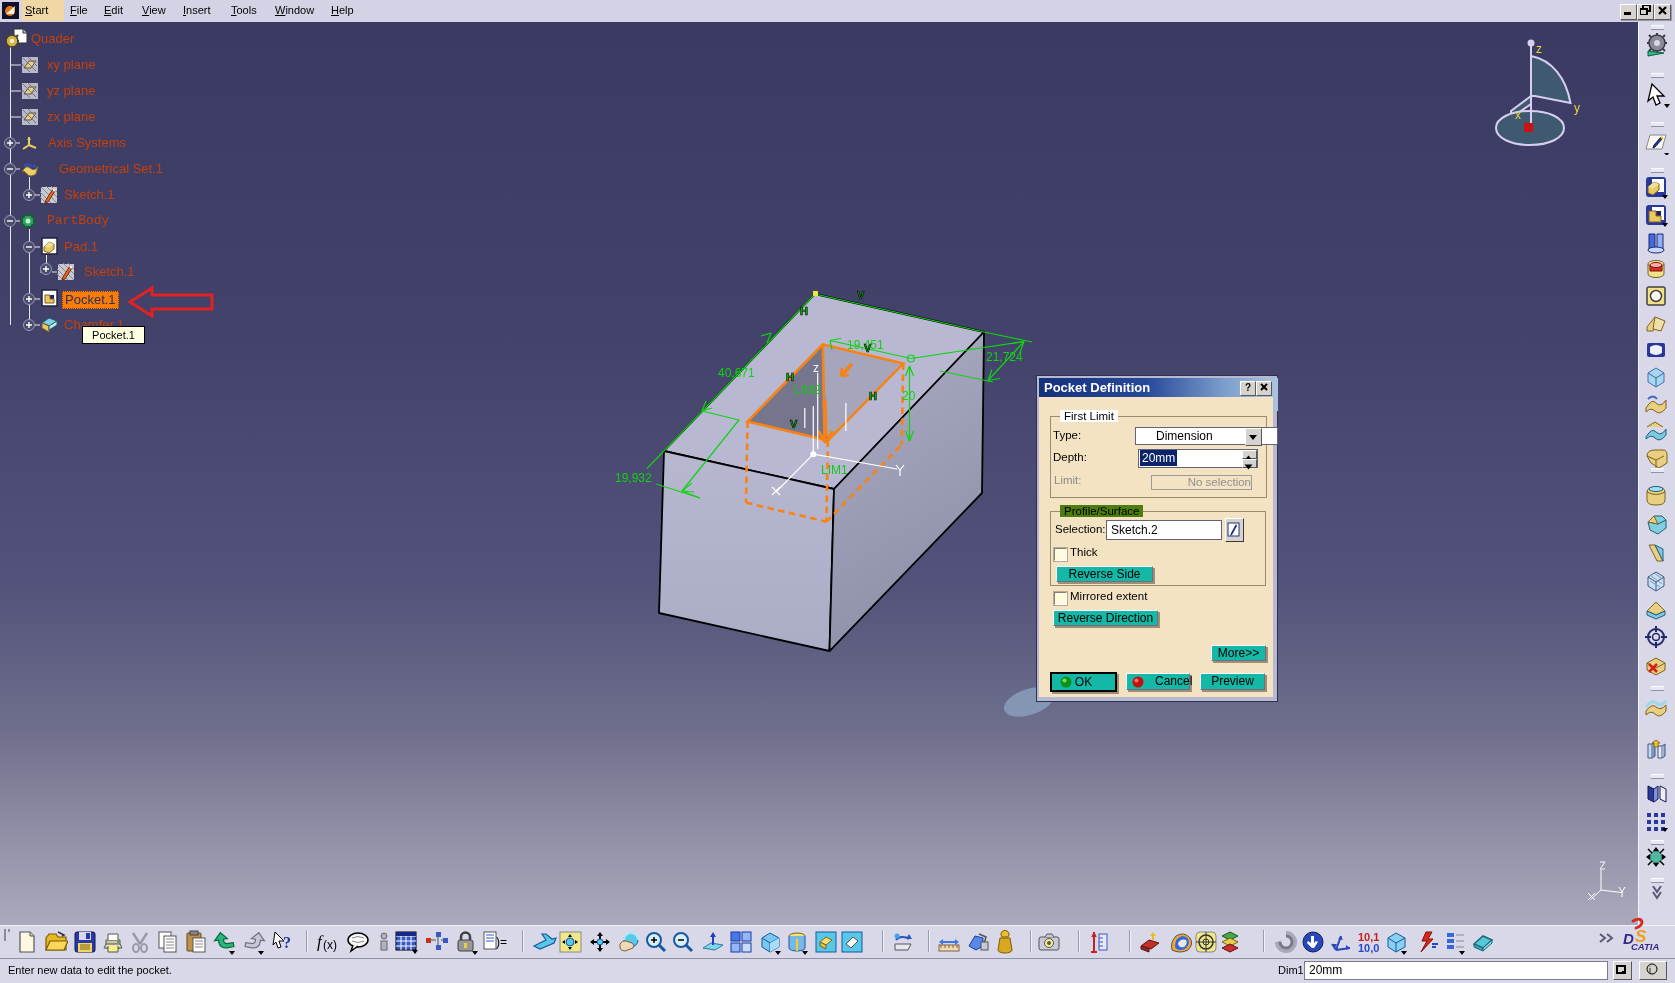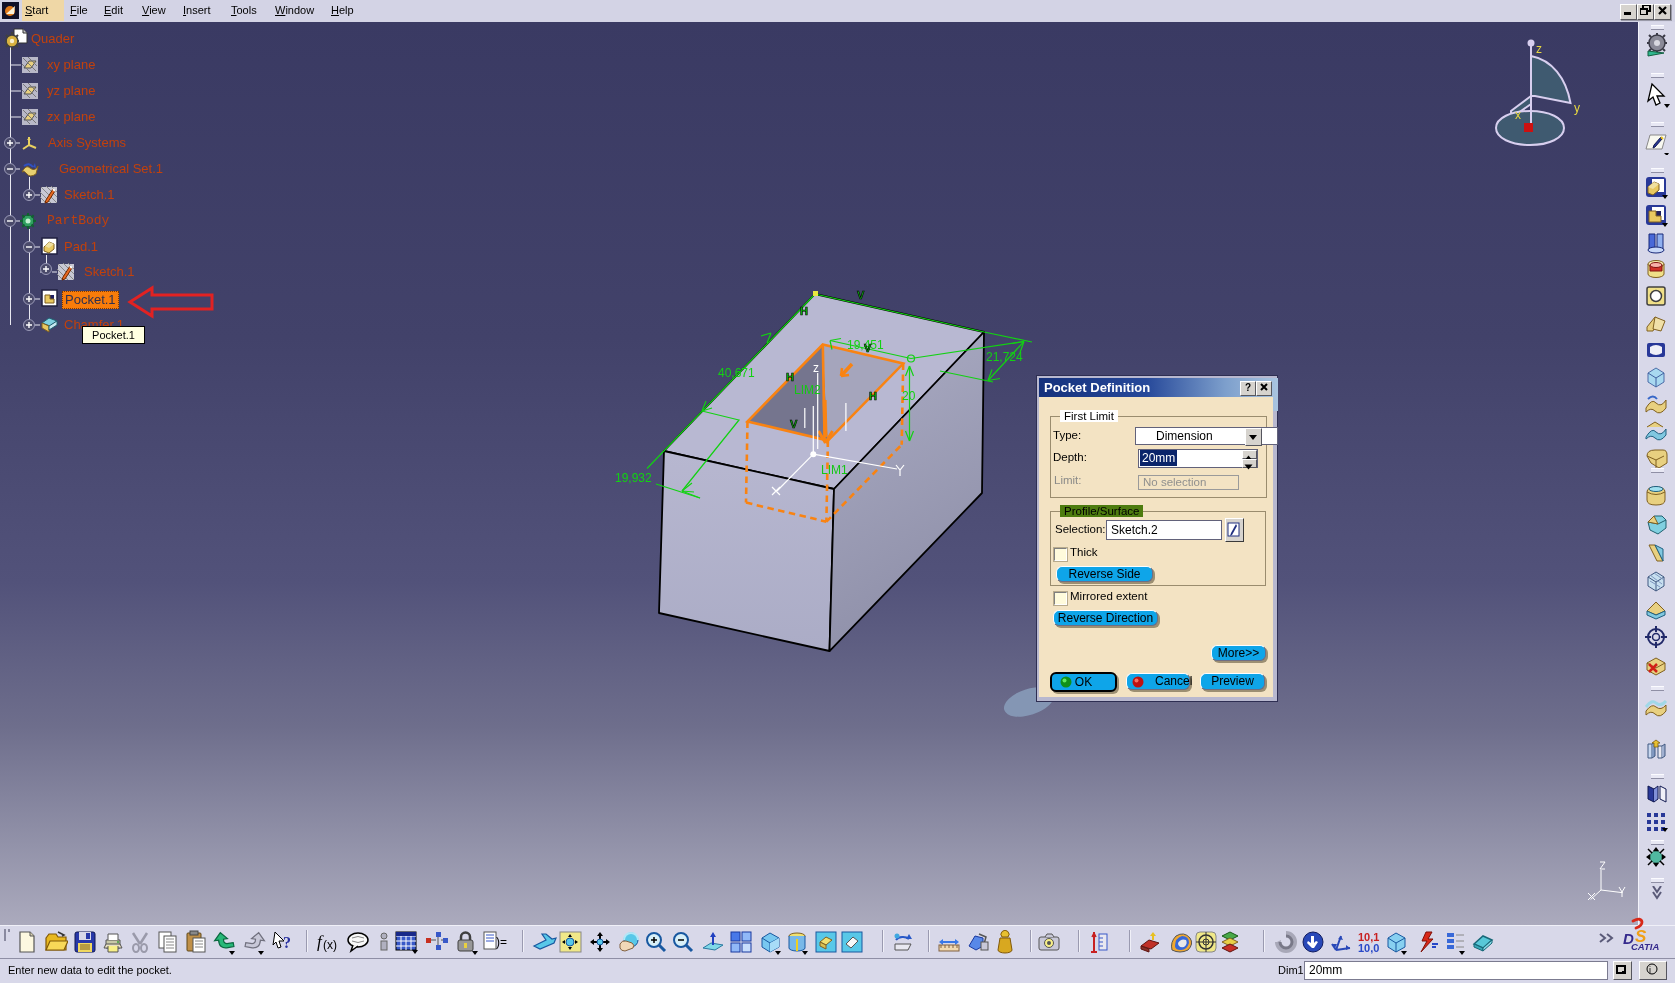--- a/index.html
+++ b/index.html
@@ -20,21 +20,21 @@
   #btoolbar{position:absolute;left:0;top:925px;width:1675px;height:33px;background:#d8d8e9;
     border-top:1px solid #f0f0f8;}
   #statusbar{position:absolute;left:0;top:958px;width:1675px;height:25px;background:#d8d8e9;
     border-top:1px solid #8f8fa5;font-size:11px;color:#000;}
   .grip{position:absolute;left:1650px;width:13px;height:3px;background:#e8e8f4;
     border-top:1px solid #fbfbff;border-bottom:1px solid #8f8fa5;}
   .icon{position:absolute;}
   .vsep{position:absolute;top:4px;width:1px;height:22px;background:#9a9ab0;border-right:1px solid #f0f0f8;}
   .fld{background:#fff;border:1px solid #62627a;font-size:12px;color:#000;}
   .chk{width:11px;height:11px;background:#fffbdc;border-top:1px solid #808080;border-left:1px solid #808080;border-right:1px solid #fff;border-bottom:1px solid #fff;outline:1px solid #b8ab8d;}
-  .dbtn{background:#0ea5e9;border-top:1px solid #fdfdff;border-left:1px solid #fdfdff;border-right:1px solid #6e6e84;border-bottom:1px solid #6e6e84;box-shadow:2px 2px 0 #9c8f72;font-size:12px;color:#000;text-align:center;border-radius:6px;}
+  .dbtn{background:#14b8a6;border-top:1px solid #fdfdff;border-left:1px solid #fdfdff;border-right:1px solid #6e6e84;border-bottom:1px solid #6e6e84;box-shadow:2px 2px 0 #9c8f72;font-size:12px;color:#000;text-align:center;}
 </style>
 </head>
 <body>
 <div id="viewport"></div>
 <svg id="scene" class="abs" width="1675" height="983" viewBox="0 0 1675 983">
 
   <g stroke="#e8e8f0" stroke-width="1" fill="none">
     <path d="M10.5,46 V325"></path>
     <path d="M10.5,65 H21"></path>
       <path d="M10.5,91 H21"></path>
@@ -309,21 +309,21 @@
         </svg></span>
     <span class="abs" style="left:14px;top:54px;">Depth:</span>
     <span class="fld abs" style="left:99px;top:52px;width:118px;height:17px;line-height:17px;"><span style="background:#0a246a;color:#fff;padding:1px 2px;margin-left:1px;">20mm</span></span>
     <span class="abs" style="left:203px;top:53px;width:13px;height:7px;background:#d6d3ce;border-top:1px solid #fff;border-left:1px solid #fff;border-right:1px solid #55555e;border-bottom:1px solid #55555e;"><svg width="11" height="6">
           <path d="M5.5,0.5 l4,5 h-8 z" fill="#000"></path>
         </svg></span>
     <span class="abs" style="left:203px;top:62px;width:13px;height:7px;background:#d6d3ce;border-top:1px solid #fff;border-left:1px solid #fff;border-right:1px solid #55555e;border-bottom:1px solid #55555e;"><svg width="11" height="6">
           <path d="M5.5,5.5 l4,-5 h-8 z" fill="#000"></path>
         </svg></span>
     <span class="abs" style="left:15px;top:77px;color:#8a8a88;">Limit:</span>
-    <span class="abs" style="left:99px;top:78px;width:95px;height:13px;border:1px solid #9a9a9a;color:#90908e;padding-left:4px;line-height:13px;">No selection</span>
+    <span class="abs" style="left:112px;top:78px;width:95px;height:13px;border:1px solid #9a9a9a;color:#90908e;padding-left:4px;line-height:13px;text-align:right;">No selection</span>
     <div class="abs" style="left:11px;top:114px;width:214px;height:73px;border:1px solid #9a8c6e;"></div>
     <span class="abs" style="left:21px;top:108px;background:#4d7c0f;padding:0 4px;">Profile/Surface</span>
     <span class="abs" style="left:16px;top:126px;">Selection:</span>
     <span class="fld abs" style="left:67px;top:123px;width:110px;height:18px;padding-left:4px;line-height:18px;">Sketch.2</span>
     <span class="abs" style="left:186px;top:121px;width:17px;height:22px;background:#d6d3ce;border-top:1px solid #fff;border-left:1px solid #fff;border-right:1px solid #3a3a3a;border-bottom:1px solid #3a3a3a;"><svg width="15" height="20">
           <rect x="2" y="4" width="11" height="13" fill="#fff" stroke="#203080"></rect>
           <path d="M10,5 L5,14 l-1,3 2,-1 5,-9 z" fill="#203080"></path>
         </svg></span>
     <span class="chk abs" style="left:15px;top:151px;"></span>
     <span class="abs" style="left:31px;top:149px;">Thick</span>

